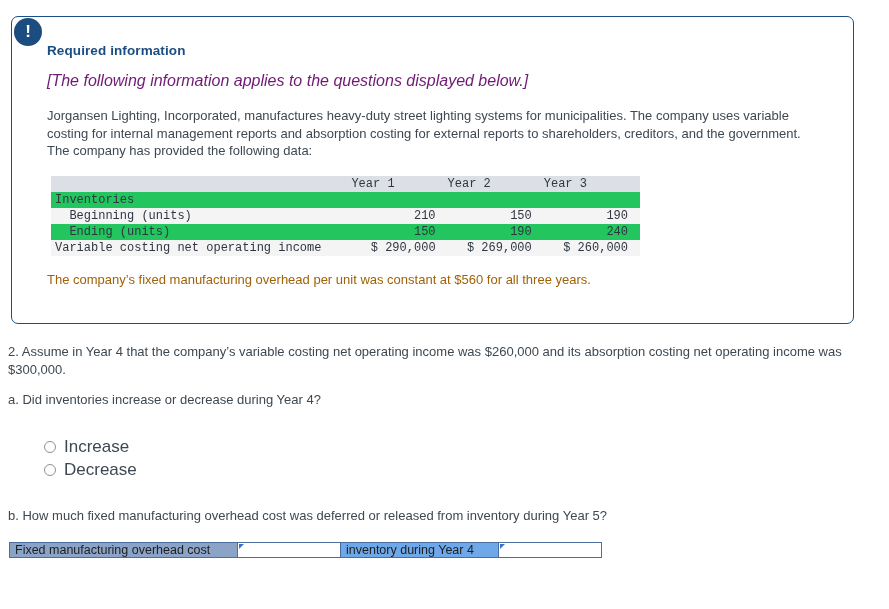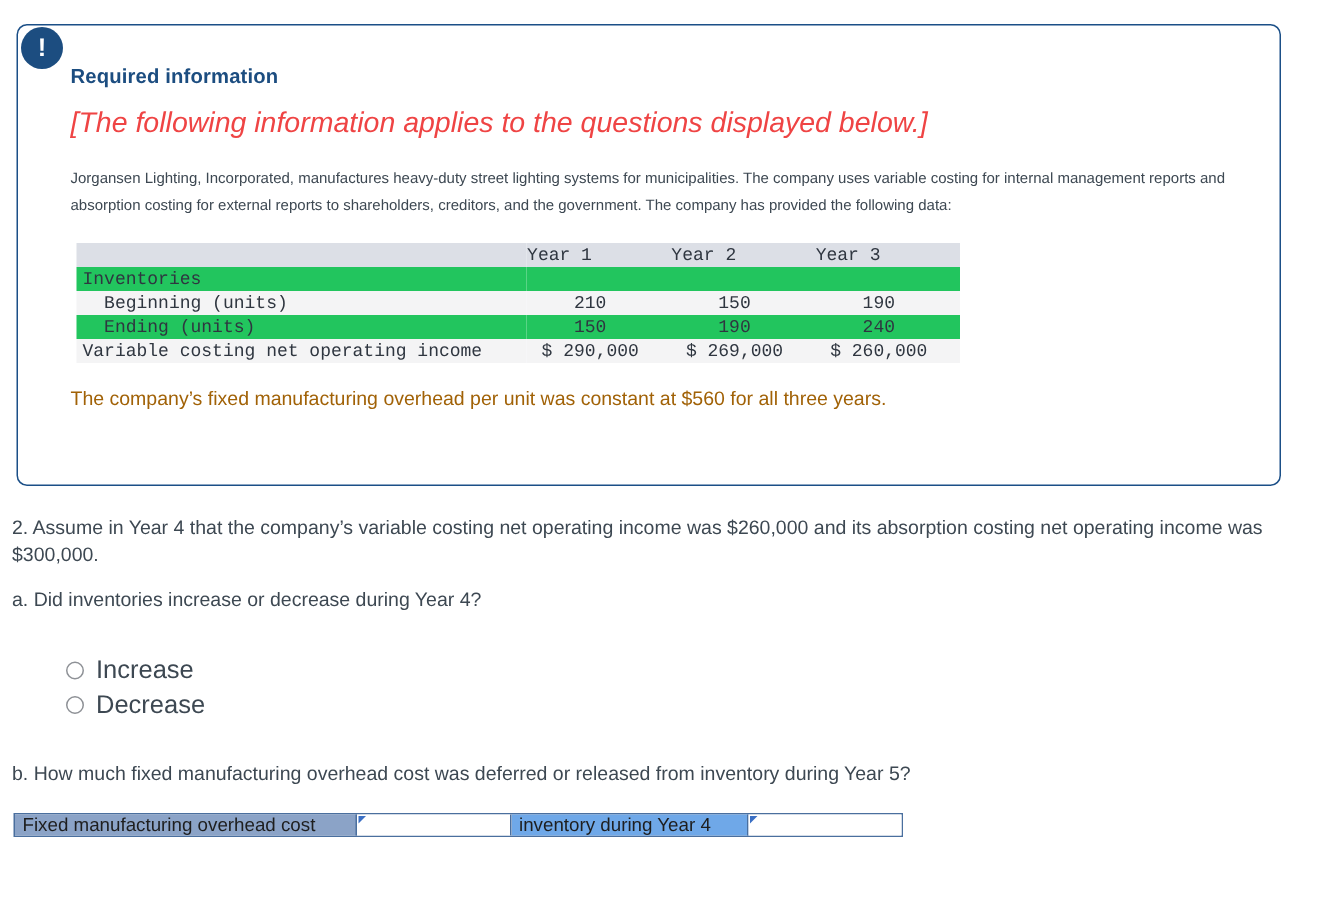--- a/index.html
+++ b/index.html
@@ -58,27 +58,27 @@
     width: 780px;
   }
   .req-heading {
     font-size: 13.5px;
     font-weight: bold;
     color: #1c4d80;
     margin: 0 0 14px 0;
     letter-spacing: 0.1px;
   }
   .req-italic {
-    font-size: 19px;
+    font-size: 16px;
     font-style: italic;
-    color: #ef4444;
+    color: #701a75;
     margin: 0 0 17px 0;
   }
   .req-para {
-    font-size: 10px;
+    font-size: 13px;
     line-height: 17.5px;
     color: #3d4852;
     margin: 0 0 16px 0;
     width: 770px;
   }
 
   
   .data-table {
     border-collapse: collapse;
     font-family: "Liberation Mono", monospace;
@@ -100,21 +100,21 @@
   }
   .data-table tr.plain {
     background: #22c55e;
   }
   .dt-label {
     text-align: left;
     padding-left: 4px !important;
     width: 310px;
   }
   .dt-val {
-    text-align: center;
+    text-align: right;
     width: 93px;
     padding-right: 12px !important;
   }
   .dt-head-val {
     text-align: left;
     width: 93px;
     padding-right: 12px !important;
   }
 
   .fixed-note {

